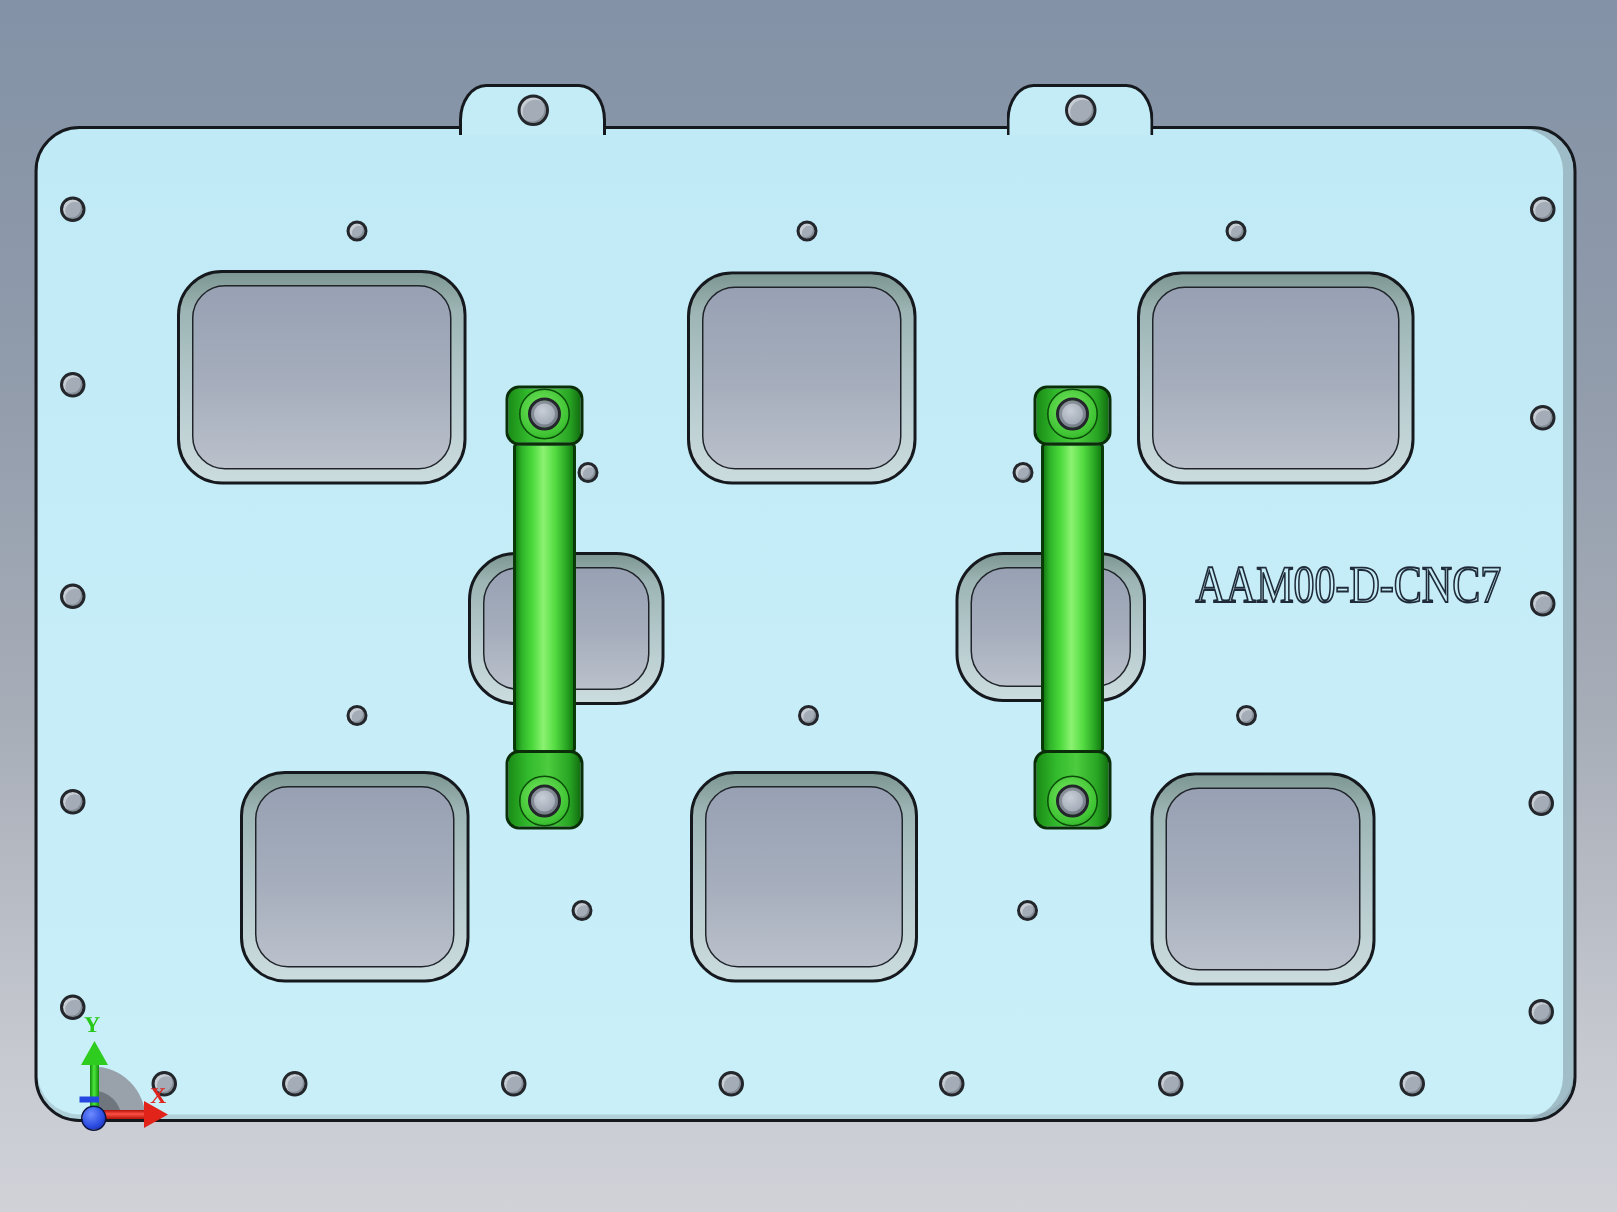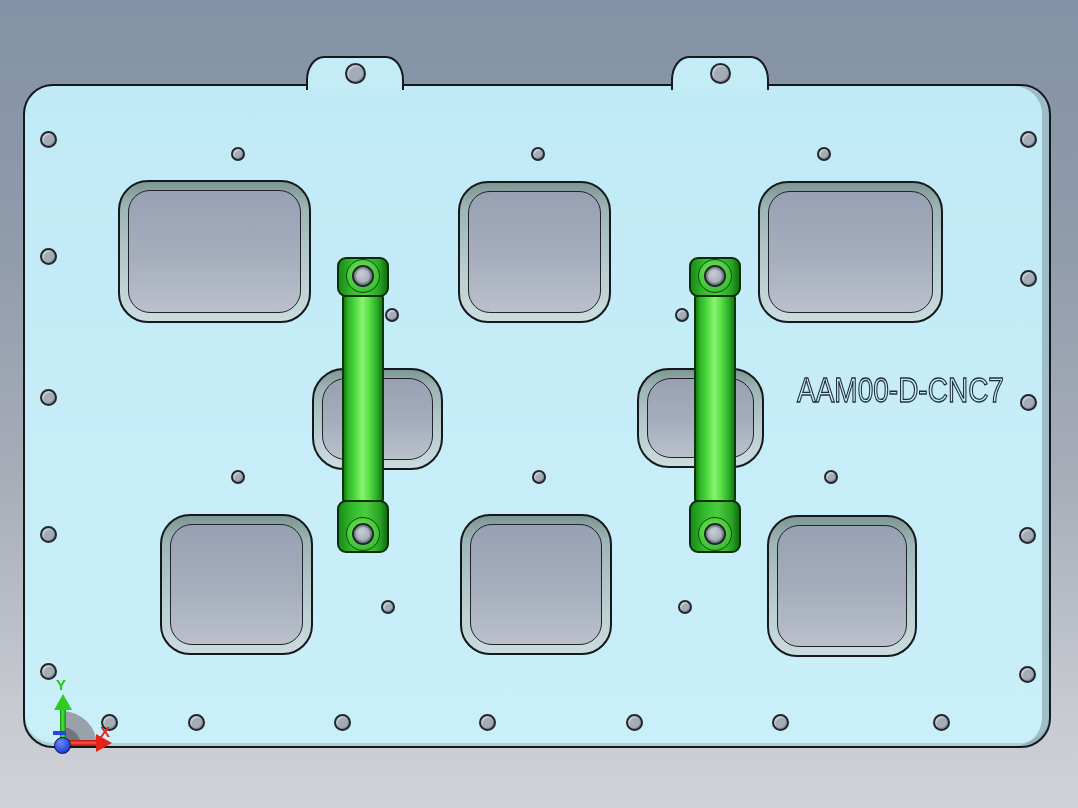--- a/index.html
+++ b/index.html
@@ -1,19 +1,19 @@
 <!DOCTYPE html>
 <html><head>
 <meta charset="utf-8">
 <style>
   html,body{margin:0;padding:0;background:#666;}
   .viewport{
     position:relative;width:1078px;height:808px;overflow:hidden;
     background:linear-gradient(180deg,#8392a6 0%,#909bab 30%,#a8aeb8 60%,#c7cad1 88%,#d0d2d8 100%);
-    font-family:Liberation Sans, sans-serif;
+    font-family:Liberation Serif, serif;
   }
   .viewport *{position:absolute;box-sizing:border-box;}
   .plate{
     background:linear-gradient(180deg,#c0eaf6 0%,#c6edf8 55%,#c9f0f9 100%);
     border:2px solid #15181c;
     box-shadow:inset -7px 0 0 rgba(128,150,160,.55), inset 0 -3px 0 rgba(128,150,160,.35);
     z-index:1;
   }
   .tab{
     background:#c3ecf7;border:2px solid #15181c;border-bottom:none;

